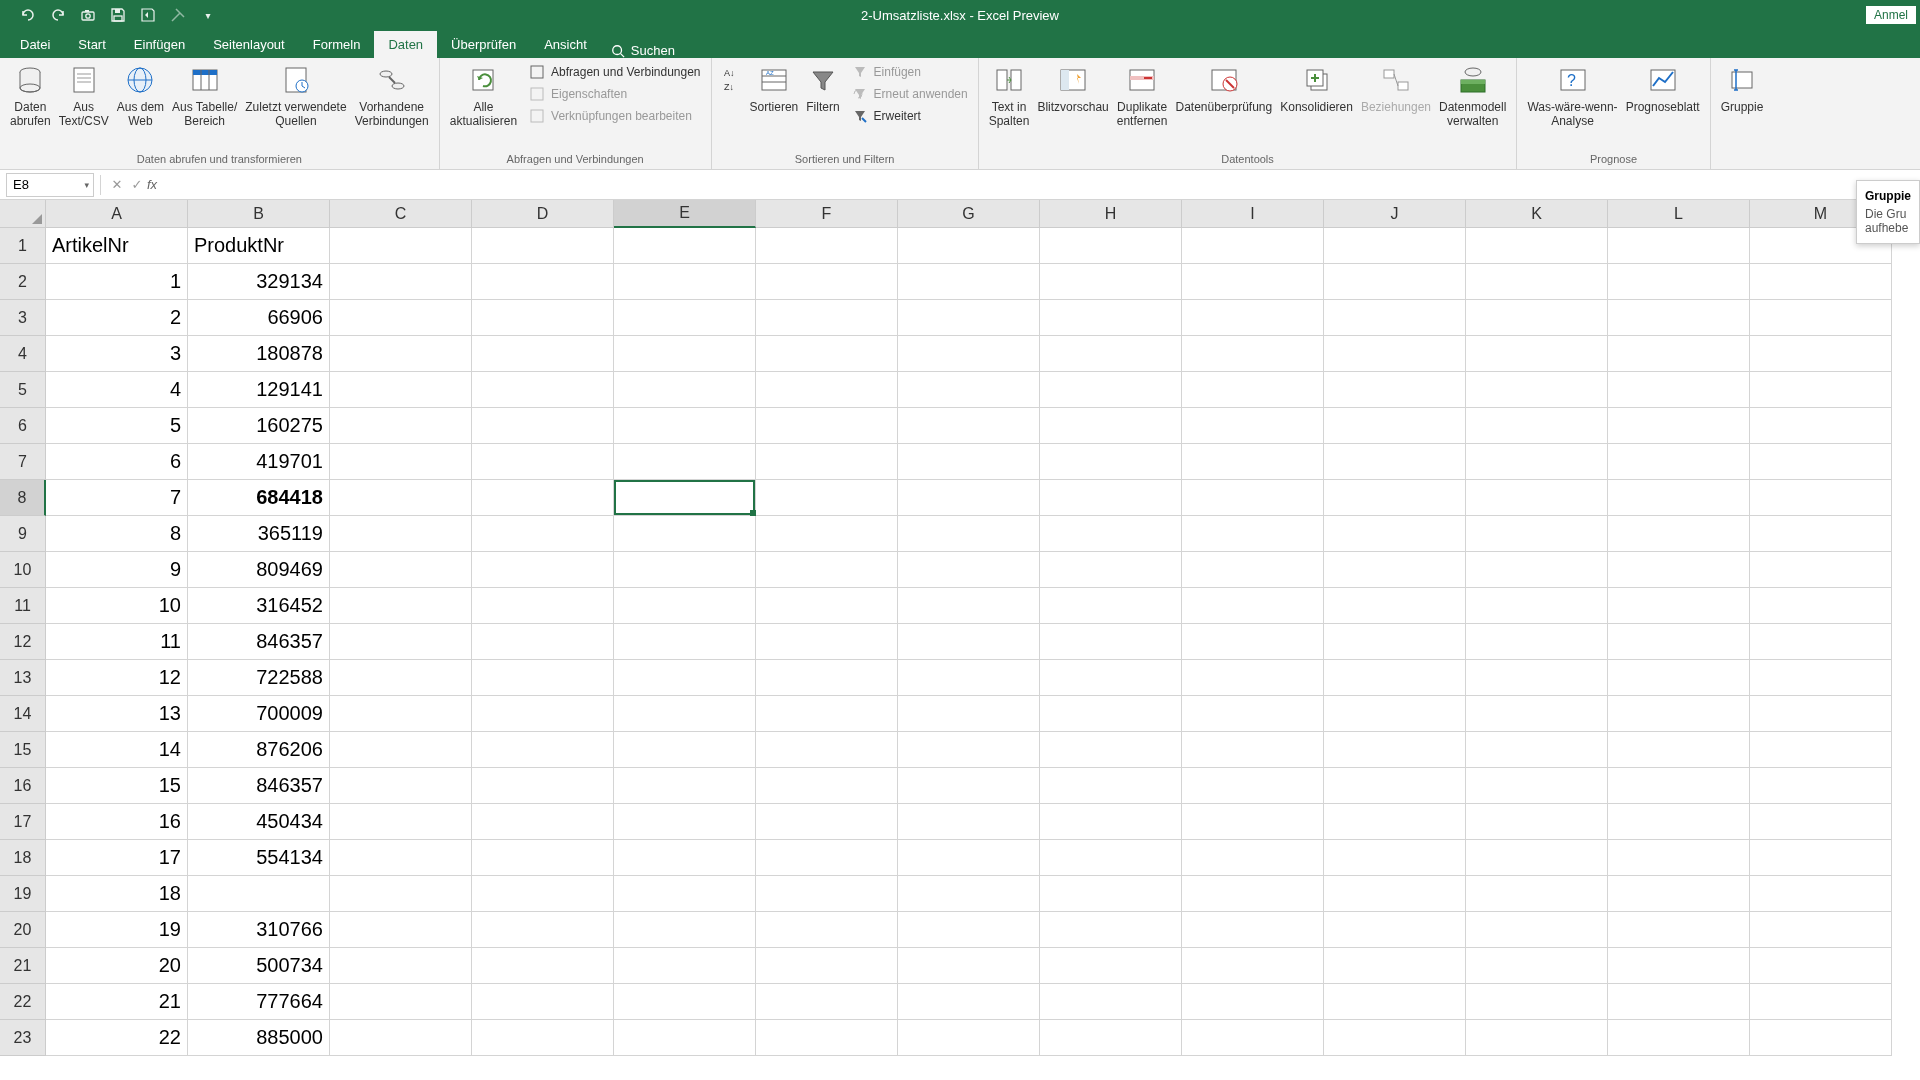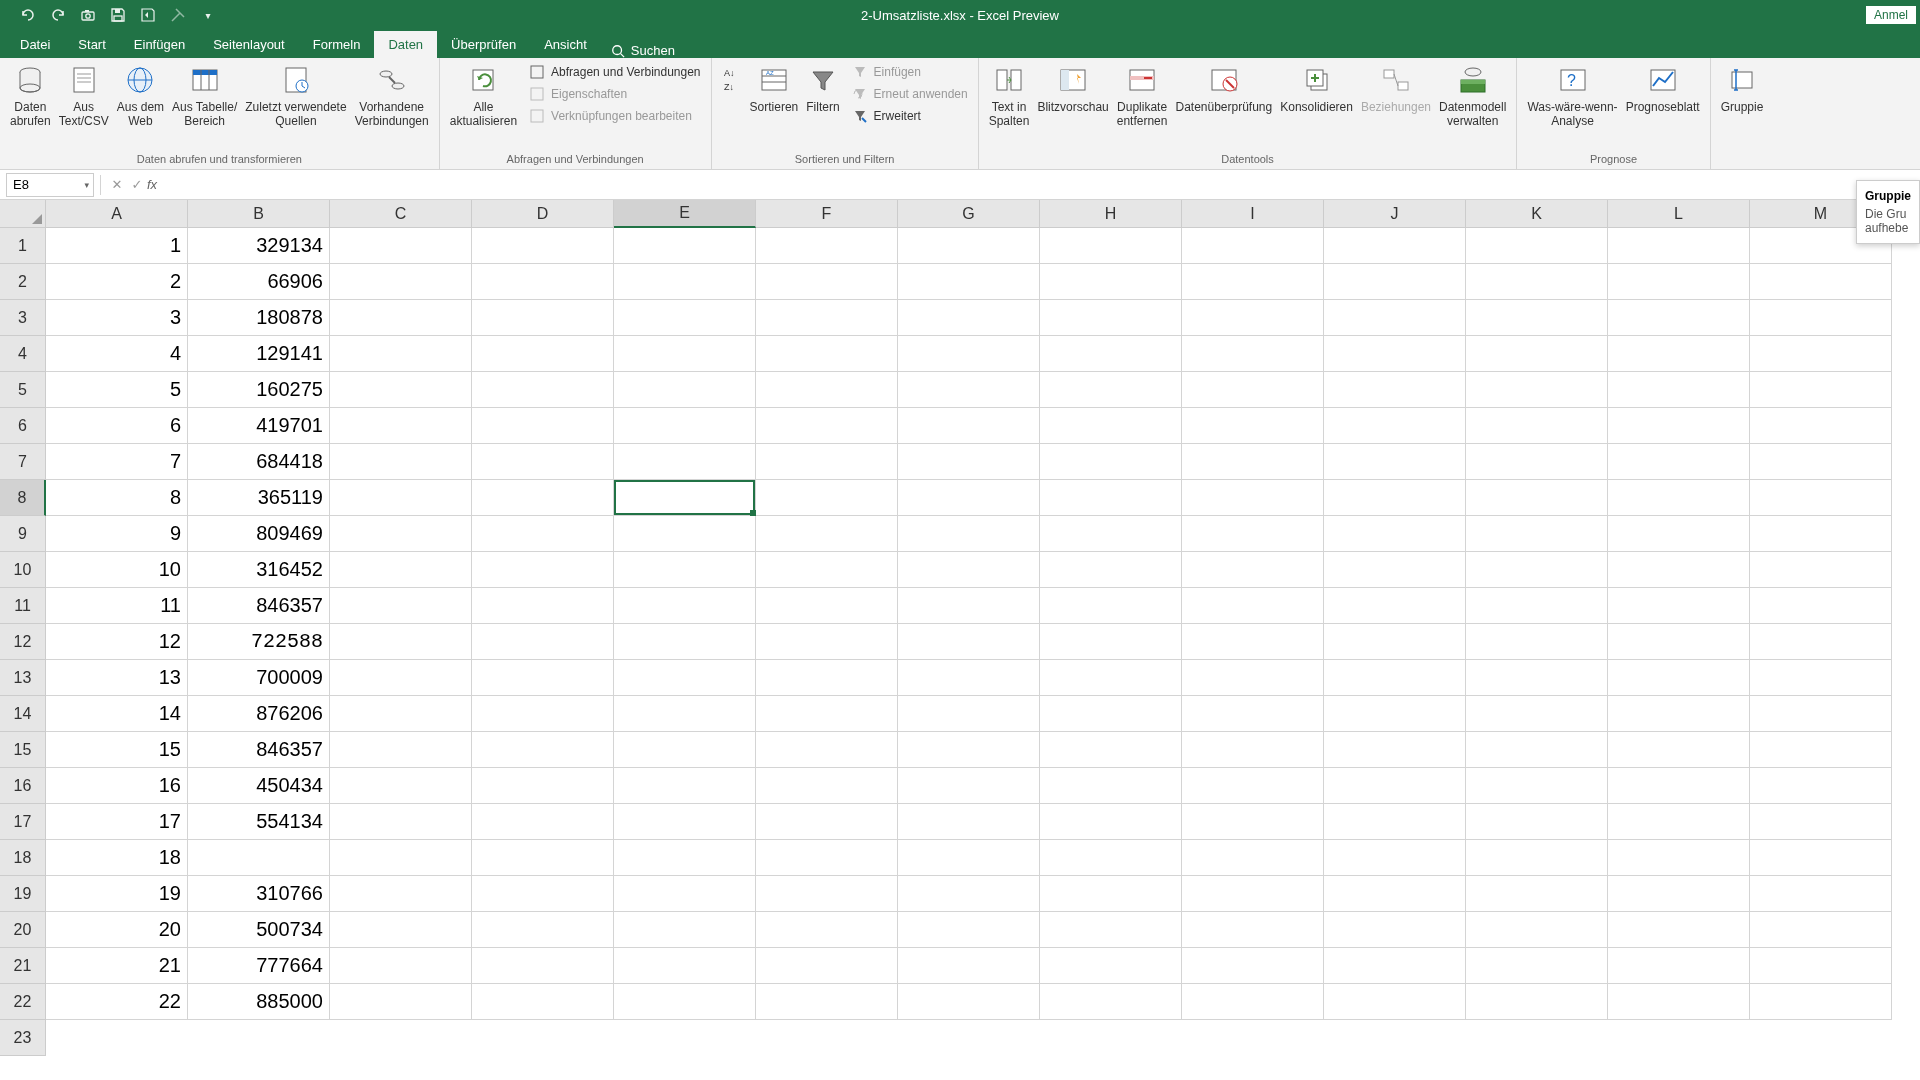--- a/index.html
+++ b/index.html
@@ -485,20 +485,35 @@
       <div class="row-h">17</div>
       <div class="row-h">18</div>
       <div class="row-h">19</div>
       <div class="row-h">20</div>
       <div class="row-h">21</div>
       <div class="row-h">22</div>
       <div class="row-h">23</div>
     </div>
   <div class="cells" id="cells">
       <div class="cell-row">
+        <div class="cell left" style="width: 142px;">ArtikelNr</div>
+        <div class="cell left" style="width: 142px;">ProduktNr</div>
+        <div class="cell right" style="width: 142px;"></div>
+        <div class="cell right" style="width: 142px;"></div>
+        <div class="cell right" style="width: 142px;"></div>
+        <div class="cell right" style="width: 142px;"></div>
+        <div class="cell right" style="width: 142px;"></div>
+        <div class="cell right" style="width: 142px;"></div>
+        <div class="cell right" style="width: 142px;"></div>
+        <div class="cell right" style="width: 142px;"></div>
+        <div class="cell right" style="width: 142px;"></div>
+        <div class="cell right" style="width: 142px;"></div>
+        <div class="cell right" style="width: 142px;"></div>
+      </div>
+      <div class="cell-row">
         <div class="cell right" style="width: 142px;">1</div>
         <div class="cell right" style="width: 142px;">329134</div>
         <div class="cell right" style="width: 142px;"></div>
         <div class="cell right" style="width: 142px;"></div>
         <div class="cell right" style="width: 142px;"></div>
         <div class="cell right" style="width: 142px;"></div>
         <div class="cell right" style="width: 142px;"></div>
         <div class="cell right" style="width: 142px;"></div>
         <div class="cell right" style="width: 142px;"></div>
         <div class="cell right" style="width: 142px;"></div>
@@ -576,21 +591,21 @@
         <div class="cell right" style="width: 142px;"></div>
         <div class="cell right" style="width: 142px;"></div>
         <div class="cell right" style="width: 142px;"></div>
         <div class="cell right" style="width: 142px;"></div>
         <div class="cell right" style="width: 142px;"></div>
         <div class="cell right" style="width: 142px;"></div>
         <div class="cell right" style="width: 142px;"></div>
       </div>
       <div class="cell-row">
         <div class="cell right" style="width: 142px;">7</div>
-        <div class="cell right" style="width: 142px;">684418</div>
+        <div class="cell right" style="width: 142px; font-weight: bold;">684418</div>
         <div class="cell right" style="width: 142px;"></div>
         <div class="cell right" style="width: 142px;"></div>
         <div class="cell right" style="width: 142px;"></div>
         <div class="cell right" style="width: 142px;"></div>
         <div class="cell right" style="width: 142px;"></div>
         <div class="cell right" style="width: 142px;"></div>
         <div class="cell right" style="width: 142px;"></div>
         <div class="cell right" style="width: 142px;"></div>
         <div class="cell right" style="width: 142px;"></div>
         <div class="cell right" style="width: 142px;"></div>
@@ -651,21 +666,21 @@
         <div class="cell right" style="width: 142px;"></div>
         <div class="cell right" style="width: 142px;"></div>
         <div class="cell right" style="width: 142px;"></div>
         <div class="cell right" style="width: 142px;"></div>
         <div class="cell right" style="width: 142px;"></div>
         <div class="cell right" style="width: 142px;"></div>
         <div class="cell right" style="width: 142px;"></div>
       </div>
       <div class="cell-row">
         <div class="cell right" style="width: 142px;">12</div>
-        <div class="cell right" style="width: 142px; font-family: Liberation Mono, monospace;">722588</div>
+        <div class="cell right" style="width: 142px;">722588</div>
         <div class="cell right" style="width: 142px;"></div>
         <div class="cell right" style="width: 142px;"></div>
         <div class="cell right" style="width: 142px;"></div>
         <div class="cell right" style="width: 142px;"></div>
         <div class="cell right" style="width: 142px;"></div>
         <div class="cell right" style="width: 142px;"></div>
         <div class="cell right" style="width: 142px;"></div>
         <div class="cell right" style="width: 142px;"></div>
         <div class="cell right" style="width: 142px;"></div>
         <div class="cell right" style="width: 142px;"></div>

